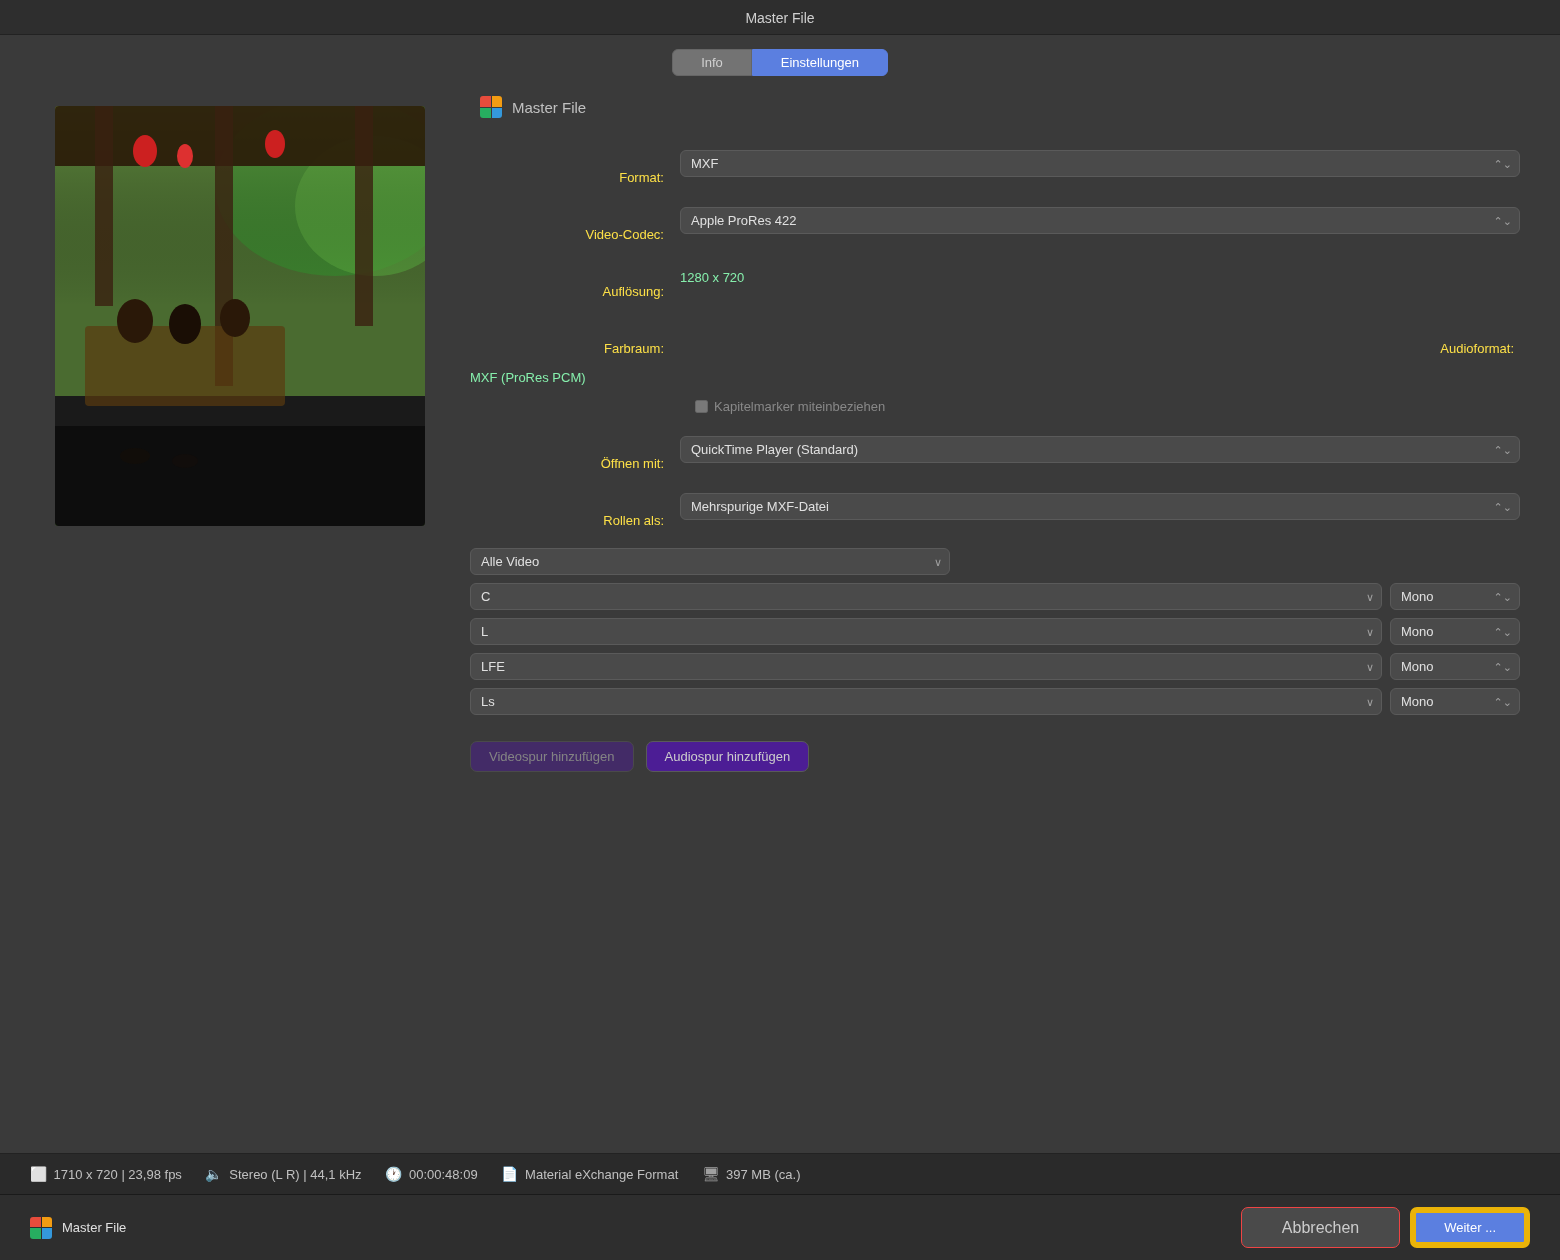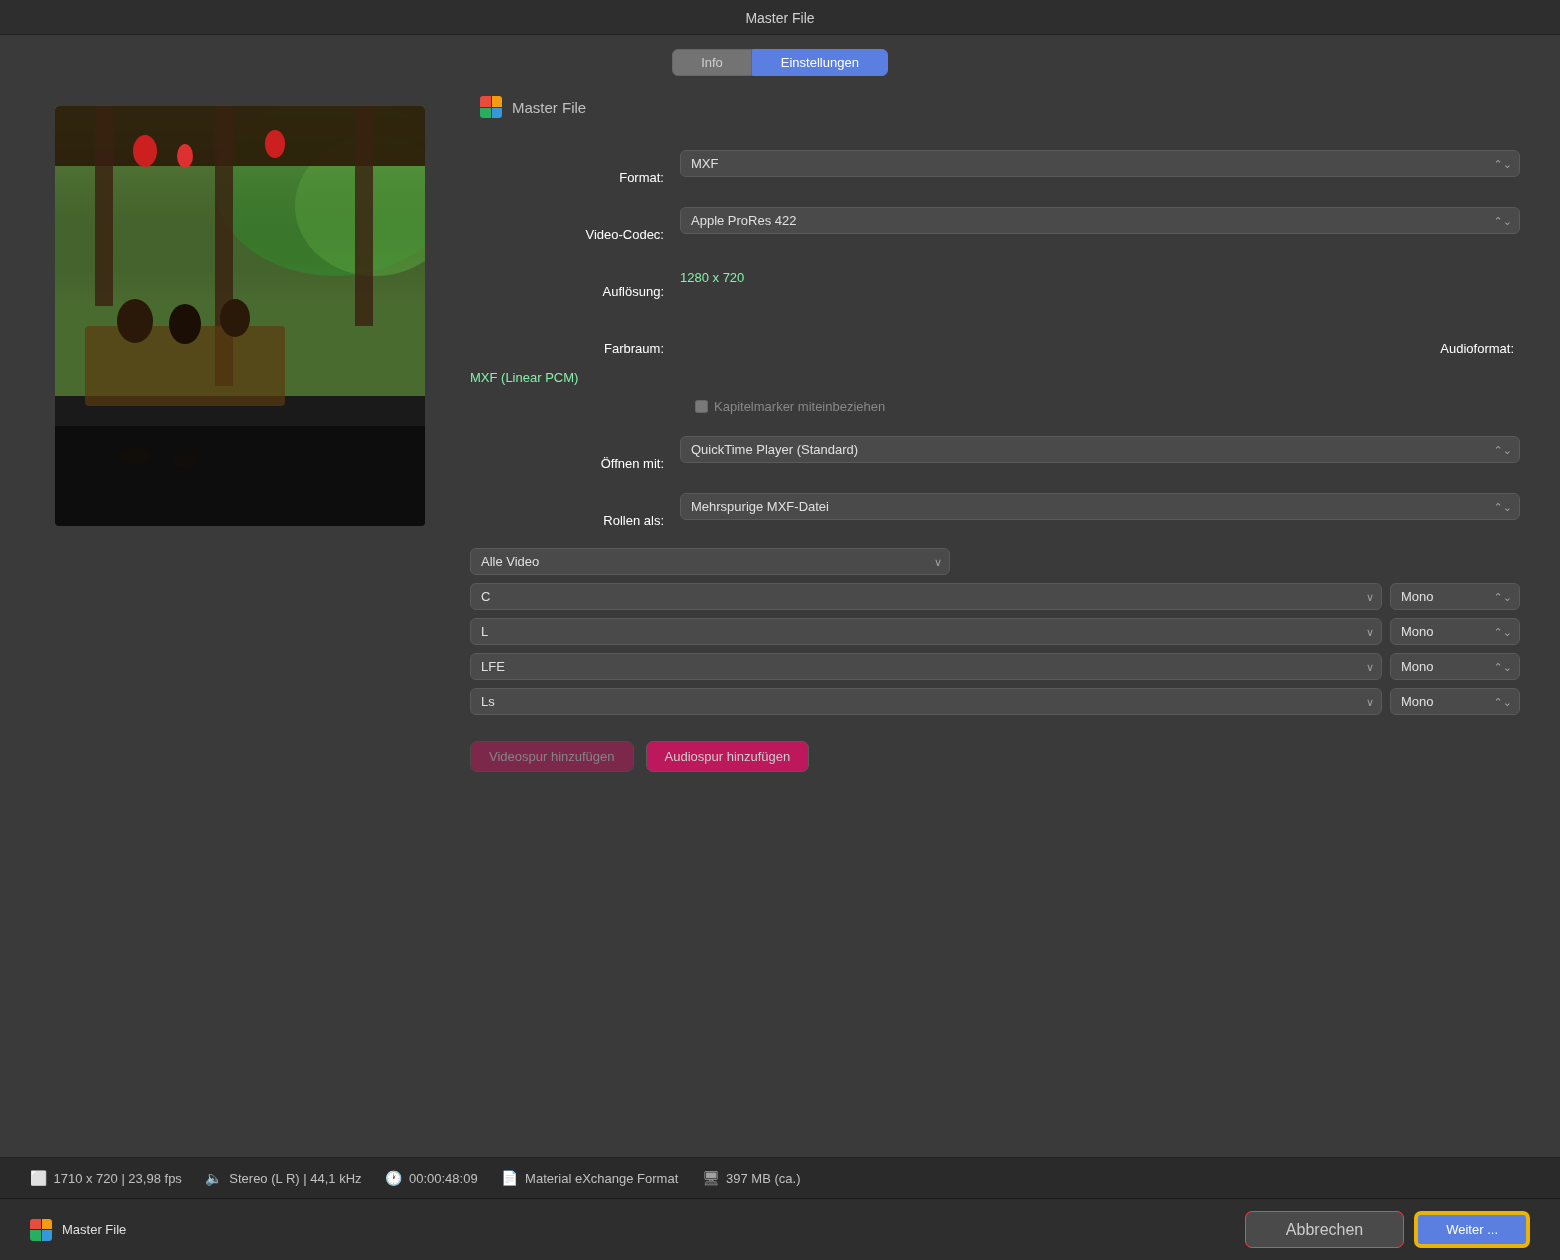--- a/index.html
+++ b/index.html
@@ -138,21 +138,21 @@
     .form-grid {
       display: grid;
       grid-template-columns: 200px 1fr;
       gap: 14px 10px;
       align-items: center;
       margin-bottom: 20px;
     }
 
     .form-label {
       text-align: right;
-      color: #ffffff;
+      color: #fde047;
       font-size: 13px;
       padding-right: 6px;
       margin-top: 28px;
     }
 
     .form-value {
       color: #86efac;
       font-size: 13px;
     }
 
@@ -237,21 +237,21 @@
     .button-row {
       display: flex;
       gap: 12px;
       margin-top: 10px;
     }
 
     .btn {
       padding: 7px 18px;
       border-radius: 7px;
       border: 1px solid #5a5a5a;
-      background: #be185d;
+      background: #4c1d95;
       color: #ccc;
       font-size: 13px;
       cursor: pointer;
     }
 
     .btn:disabled {
       opacity: 0.5;
       cursor: default;
     }
 
@@ -304,21 +304,21 @@
       border: 1px solid #ef4444;
       background: #4a4a4a;
       color: #ccc;
       font-size: 16px;
       cursor: pointer;
     }
 
     .btn-next {
       padding: 7px 28px;
       border-radius: 7px;
-      border: 4px solid #eab308;
+      border: 6px solid #eab308;
       background: #5b7fe0;
       color: #fff;
       font-size: 13px;
       cursor: pointer;
       font-weight: 500;
     }
   </style>
 </head>
 <body>
 
@@ -411,21 +411,21 @@
           </select>
           <span class="select-arrow">⌃⌄</span>
         </div>
 
         <span class="form-label">Auflösung:</span>
         <span class="form-value">1280 x 720</span>
 
         <span class="form-label">Farbraum:</span>
 
         <span class="form-label">Audioformat:</span>
-        <span class="form-value">MXF (Linear PCM)</span>
+        <span class="form-value">MXF (ProRes PCM)</span>
 
         <span></span>
         <div class="checkbox-row">
           <input type="checkbox" disabled="" style="">
           <span class="checkbox-label">Kapitelmarker miteinbeziehen</span>
         </div>
 
         <span class="form-label">Öffnen mit:</span>
         <div class="select-wrapper">
           <select>

